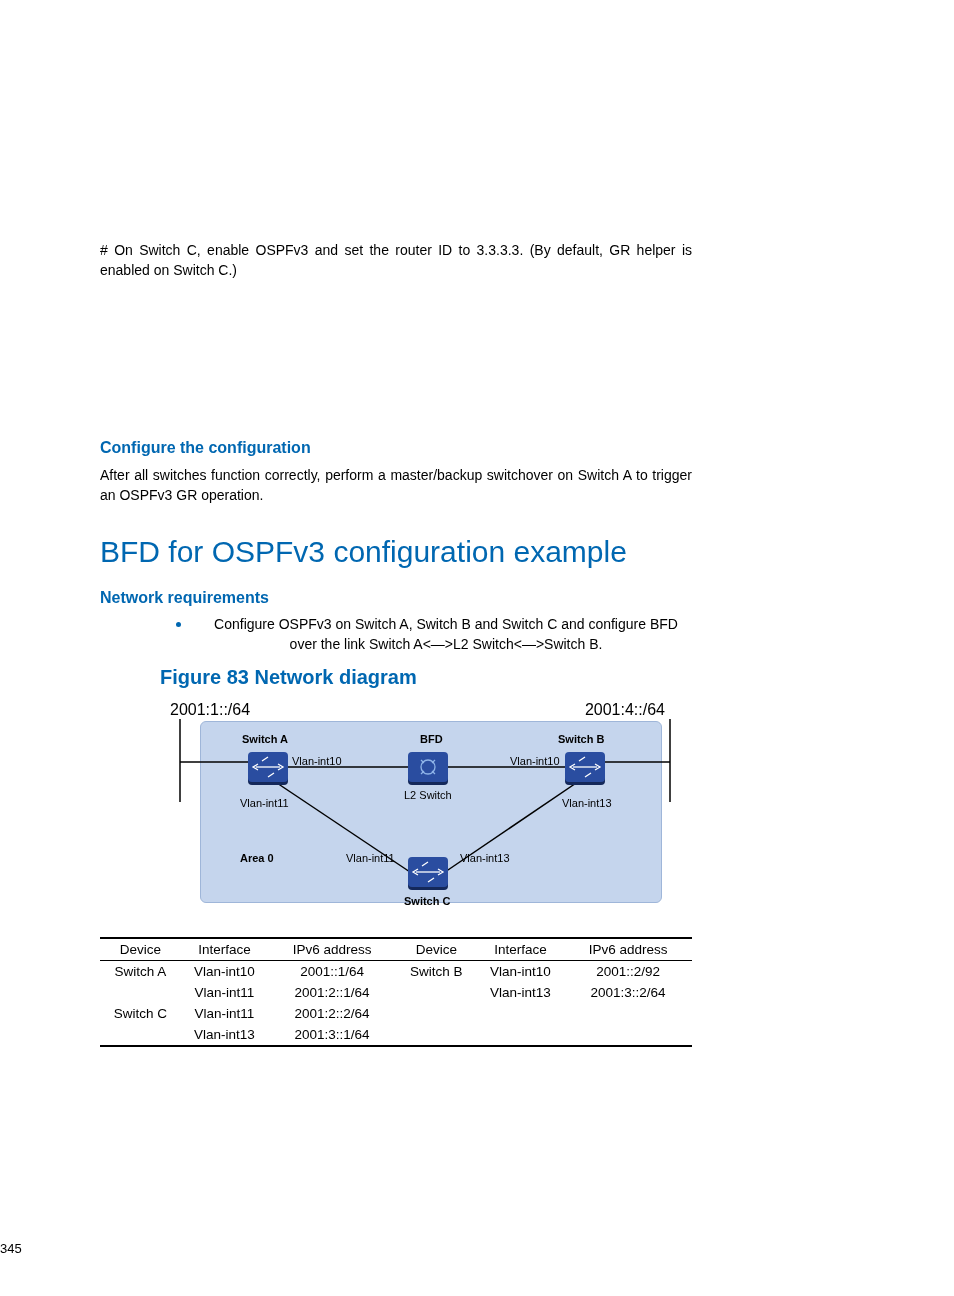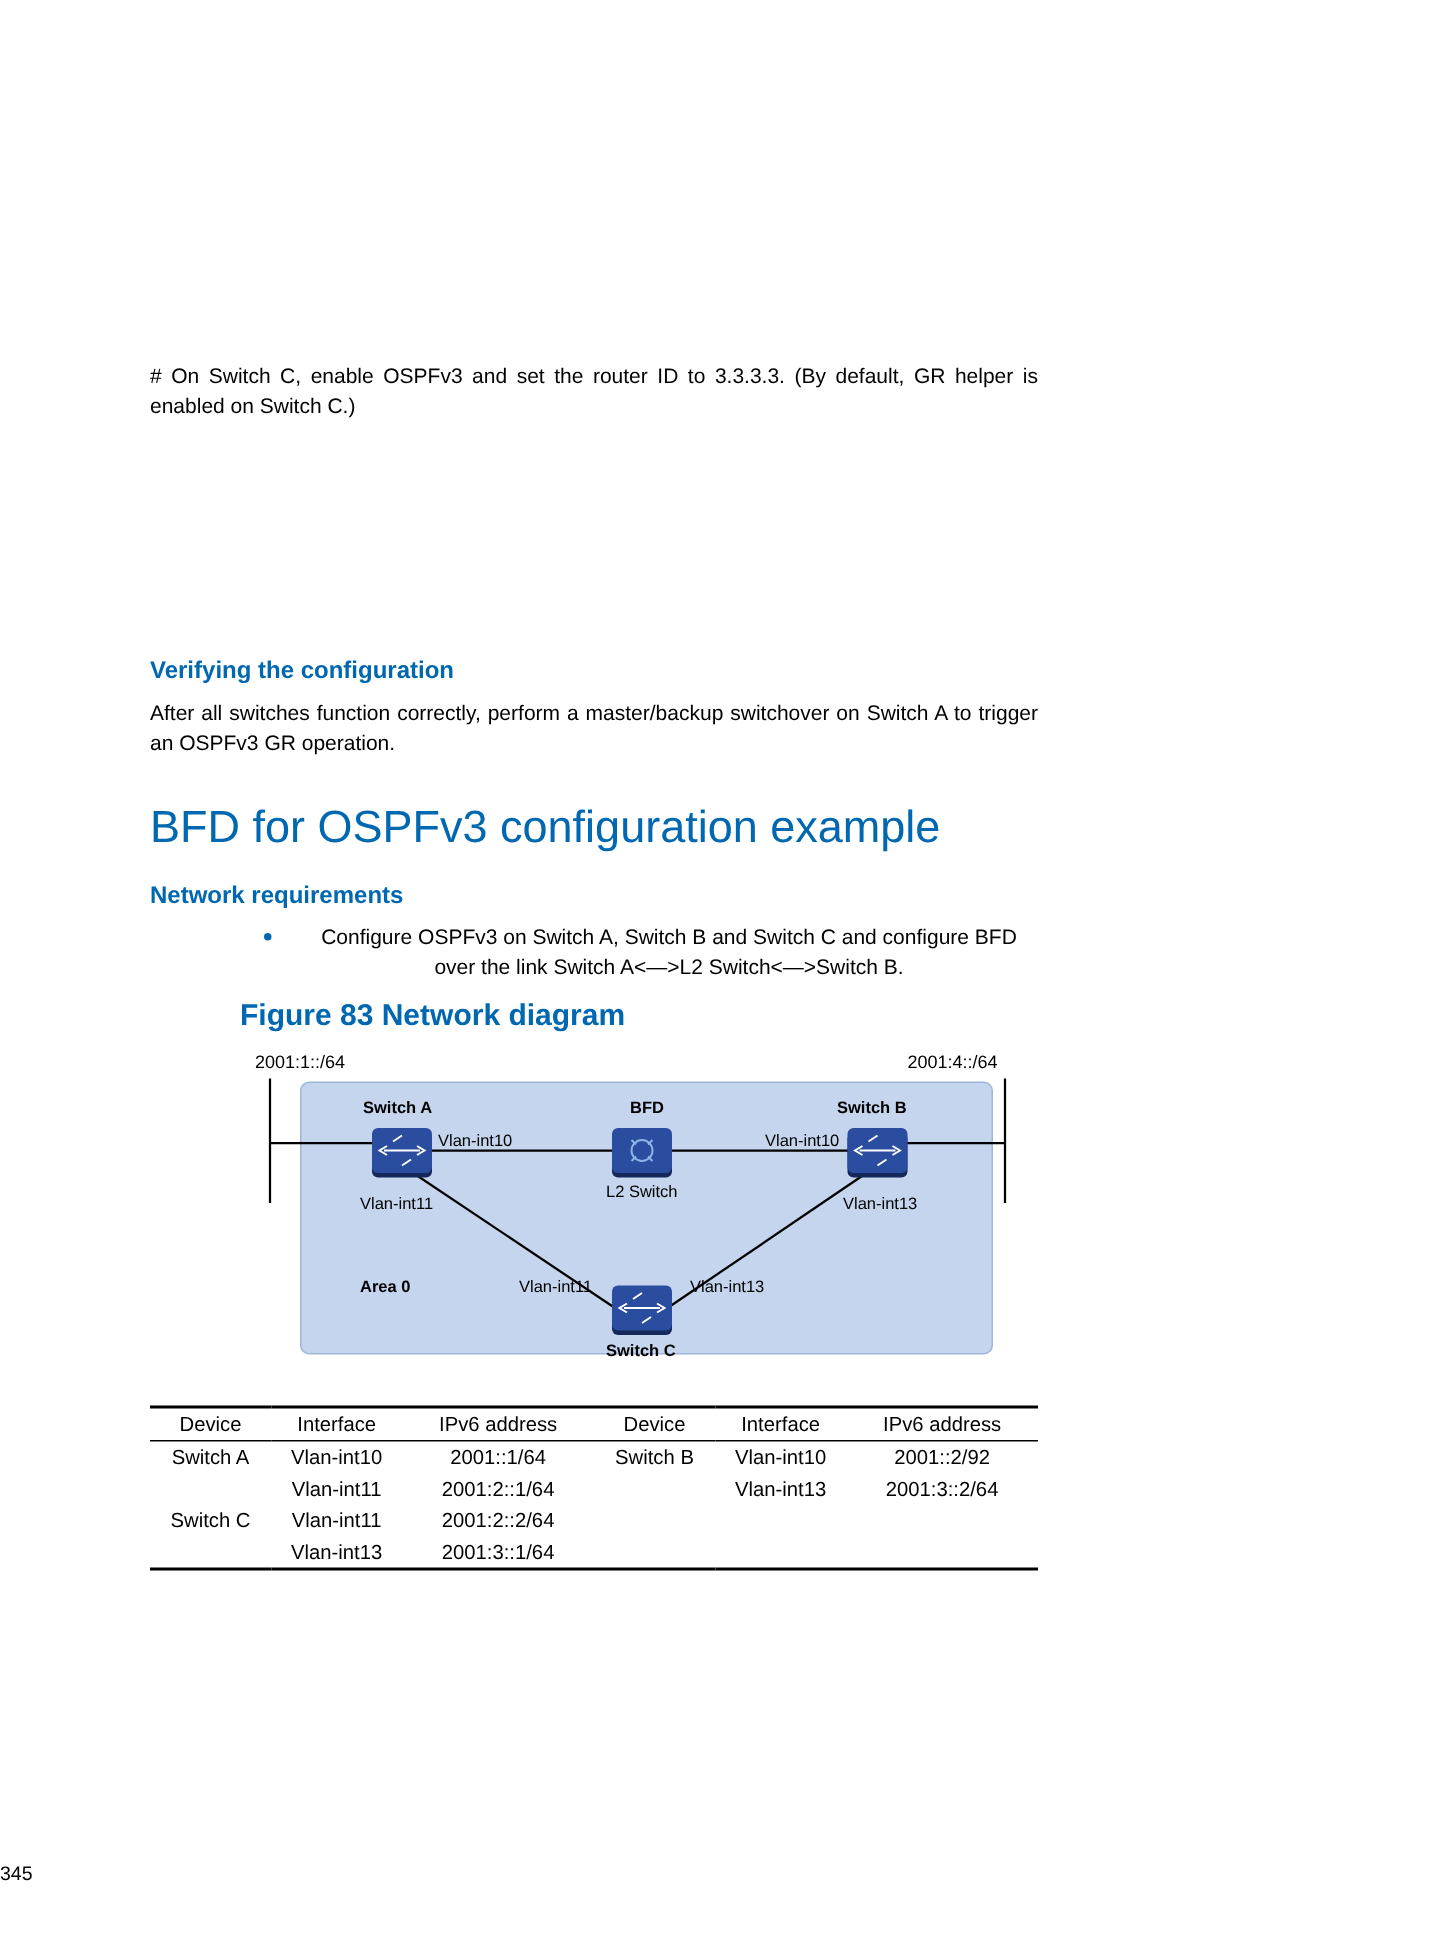--- a/index.html
+++ b/index.html
@@ -73,21 +73,21 @@
   
   .diagram-wrap {
     margin-left: 60px;
     width: 530px;
     height: 220px;
     position: relative;
     margin-bottom: 20px;
   }
   .dg-net-ext {
     position: absolute;
-    font-size: 12px;
+    font-size: 16px;
     white-space: nowrap;
   }
   .dg-area-box {
     position: absolute;
     left: 40px;
     top: 24px;
     width: 460px;
     height: 180px;
     background: #c5d5ed;
     border: 1px solid #9fb6d9;
@@ -140,21 +140,21 @@
 </style>
 </head>
 <body>
 
 <div class="page">
 
   <p class="para body-indent"># On Switch C, enable OSPFv3 and set the router ID to 3.3.3.3. (By default, GR helper is enabled on Switch C.)</p>
 
   <div style="height:130px"></div>
 
-  <h3 class="h-blue-bold">Verifying the configuration</h3>
+  <h3 class="h-blue-bold">Configure the configuration</h3>
   <p class="para body-indent">After all switches function correctly, perform a master/backup switchover on Switch A to trigger an OSPFv3 GR operation.</p>
 
   <h2 class="h-blue-big">BFD for OSPFv3 configuration example</h2>
 
   <h3 class="h-blue-bold">Network requirements</h3>
   <ul class="bullets">
     <li>Configure OSPFv3 on Switch A, Switch B and Switch C and configure BFD over the link Switch A&lt;—&gt;L2 Switch&lt;—&gt;Switch B.</li>
   </ul>
 
   <div class="fig-caption">Figure 83 Network diagram</div>

